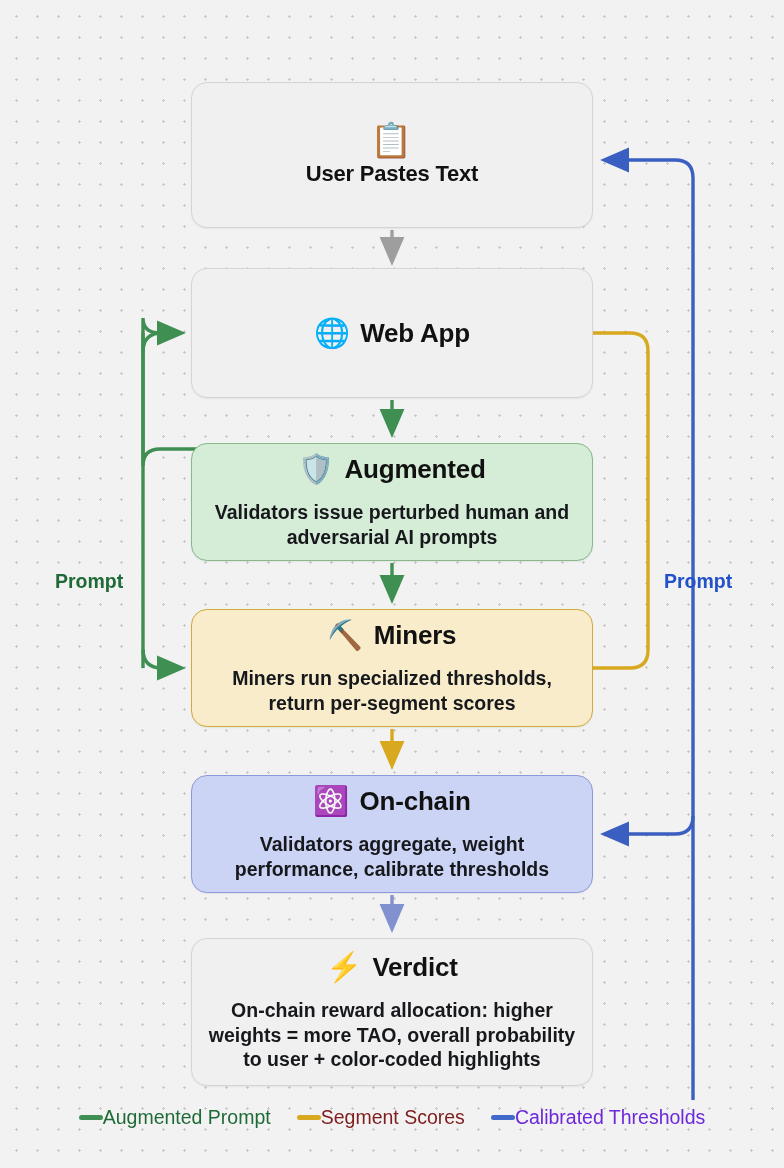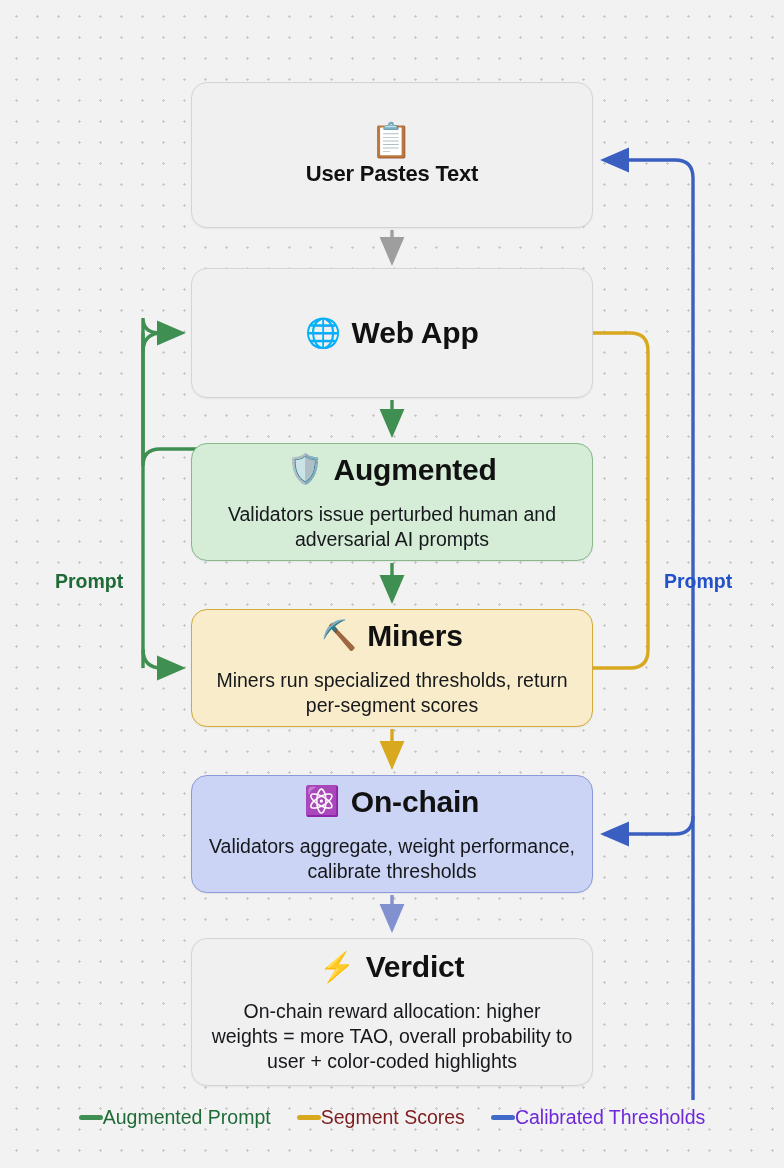--- a/index.html
+++ b/index.html
@@ -45,30 +45,30 @@
     align-items: center;
     justify-content: center;
     gap: 10px;
   }
   .node .emoji {
     font-size: 29px;
     line-height: 1;
     display: inline-block;
   }
   .node .title {
-    font-size: 30px;
+    font-size: 26px;
     font-weight: bold;
     color: #111111;
     letter-spacing: -0.2px;
     white-space: nowrap;
   }
   .node .desc {
     margin-top: 15px;
     font-size: 19.5px;
-    font-weight: normal;
+    font-weight: bold;
     color: #16181c;
     line-height: 1.28;
     padding: 0 16px;
   }
   .node.stacked .title-row {
     flex-direction: column;
     gap: 4px;
   }
   .node.stacked .emoji {
     font-size: 34px;

